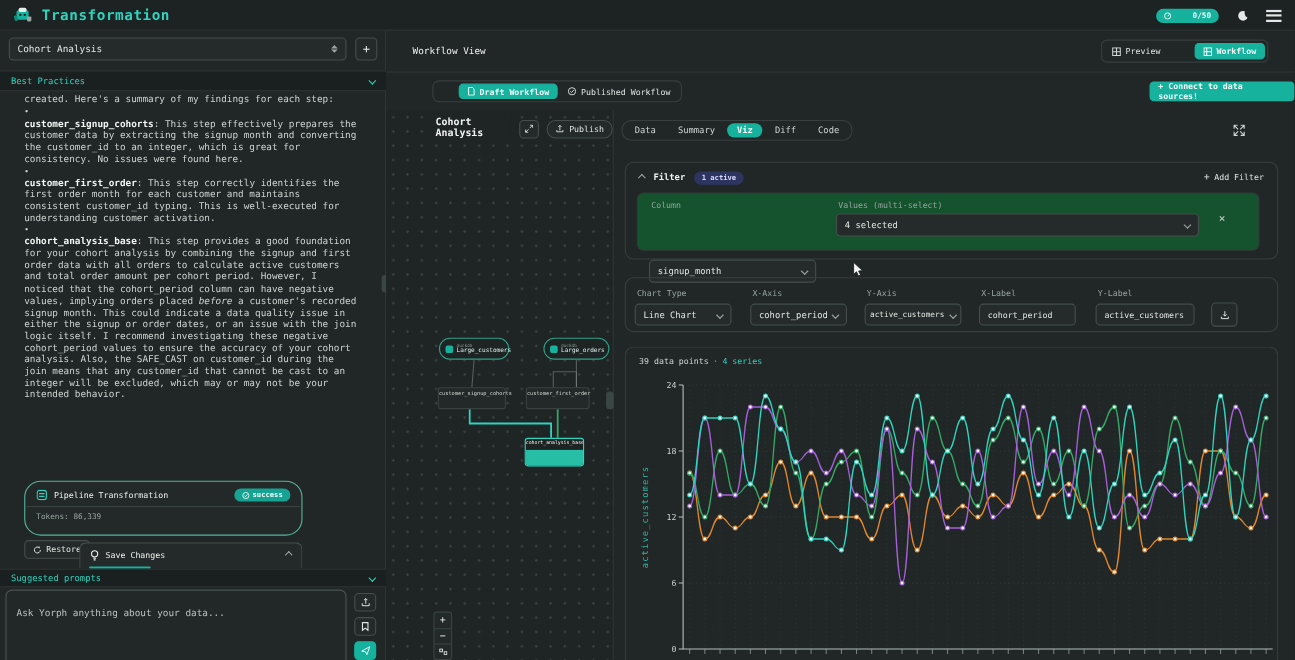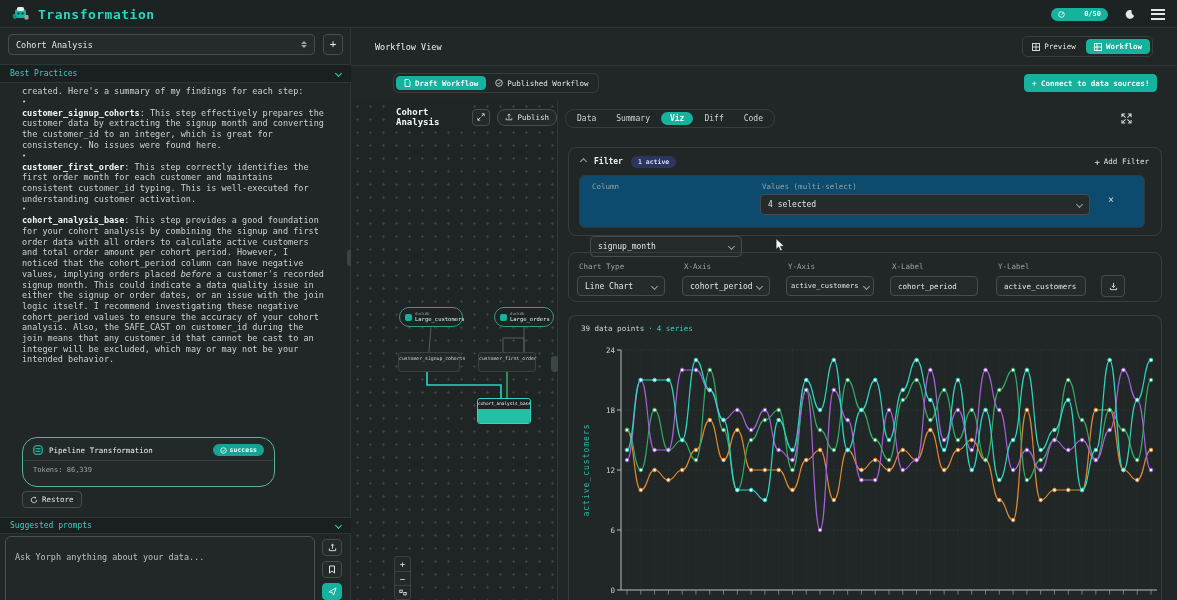--- a/index.html
+++ b/index.html
@@ -13,21 +13,21 @@
   .select, .input {
     background:#252b2a; border:1px solid #454e4c; border-radius:4px;
     display:flex; align-items:center; padding:0 7px; color:#e2e7e5; font-size:8px;
   }
   .chev { width:5px; height:5px; border-right:1px solid #9aa5a2; border-bottom:1px solid #9aa5a2;
     transform:rotate(45deg); margin-left:auto; flex:0 0 auto; }
   .chev.up { transform:rotate(-135deg); }
   .fieldlabel { font-size:7.5px; color:#98a3a0; }
   .btn { display:flex; align-items:center; gap:4px; border:1px solid #454e4c; background:#242a29;
     border-radius:4px; color:#dfe5e3; font-size:7.5px; padding:0 7px; cursor:default; }
-  .btn.teal-bg { background:#17b29e; border-color:#17b29e; color:#f3fbf9; font-weight:bold; }
+  .btn.teal-bg { background:#17b29e; border-color:#17b29e; color:#f3fbf9; font-weight:bold;margin-left:21px; }
   .band { background:#1a201f; border-top:1px solid #2e3534; border-bottom:1px solid #2e3534;
     display:flex; align-items:center; padding:0 10px; color:#2dd4bf; font-size:8px; }
   .card { border:1px solid #373f3e; border-radius:8px; }
   .node-label { color:#d4dad8; text-align:center; }
   .grip { background:#3a4644; border-radius:3px; }
   .icon { flex:0 0 auto; display:inline-flex; align-items:center; justify-content:center; }
   svg { display:block; }
   p.analysis-p { margin:0; }
   .bullet-dot { font-size:7px; line-height:11px; color:#ccd3d1; }
   #analysis-text { font-size:8.5px; line-height:10.7px; color:#ccd3d1; }
@@ -133,20 +133,34 @@
     <div class="abs btn" style="left:22px;top:463px;height:17px;">
       <span class="icon">
         <svg width="8" height="8" viewBox="0 0 10 10">
             <path d="M8.4 5a3.4 3.4 0 1 1-1-2.4" fill="none" stroke="#dfe5e3" stroke-width="1.1"></path>
             <path d="M7.5 0.8v2h-2z" fill="#dfe5e3"></path>
           </svg>
       </span>
       <span>Restore</span>
     </div>
 
+    <div class="abs" style="left:72px;top:465px;width:203px;height:24px;border:1px solid #454e4c;border-bottom:none;border-radius:6px 6px 0 0;background:#242a29;">
+      <div class="row" style="height:21px;padding:0 9px;gap:6px;">
+        <span class="icon">
+          <svg width="8" height="10" viewBox="0 0 8 10">
+              <circle cx="4" cy="3.5" r="2.8" fill="none" stroke="#eef1f0" stroke-width="1"></circle>
+              <line x1="2.8" y1="7.5" x2="5.2" y2="7.5" stroke="#eef1f0" stroke-width="1"></line>
+              <line x1="3.1" y1="9" x2="4.9" y2="9" stroke="#eef1f0" stroke-width="1"></line>
+            </svg>
+        </span>
+        <span style="font-size:7.5px;color:#eef1f0;">Save Changes</span>
+        <span class="chev up"></span>
+      </div>
+      <div style="width:56px;height:2px;background:#17b29e;margin-left:8px;border-radius:1px;"></div>
+    </div>
 
     <div class="abs band" style="left:0;top:489px;width:351px;height:17px;">
       <span>Suggested prompts</span>
       <span class="chev" style="border-color:#2dd4bf;"></span>
     </div>
 
     <div class="abs" style="left:5px;top:508px;width:310px;height:88px;border:1px solid #4a5352;border-radius:6px;background:#222827;padding:8px 9px;">
       <span style="font-size:8.5px;color:#b9c2c0;">Ask Yorph anything about your data...</span>
     </div>
     <div class="abs btn" style="left:322px;top:511px;width:20px;height:17px;justify-content:center;">
@@ -318,21 +332,21 @@
     <div class="abs card" style="left:10px;top:47px;width:594px;height:89px;">
       <div class="row" style="height:27px;padding:0 12px;gap:8px;">
         <span class="chev up" style="margin:0;"></span>
         <span style="font-size:8px;font-weight:bold;color:#eef1f0;">Filter</span>
         <span style="background:#2e3460;color:#d6dcff;font-size:6.5px;font-weight:bold;border-radius:7px;padding:2px 7px;">1 active</span>
         <span class="row" style="margin-left:auto;gap:4px;font-size:7.5px;color:#dfe5e3;">
           <span style="font-size:9px;">+</span>
           <span>Add Filter</span>
         </span>
       </div>
-      <div class="abs" style="left:10px;top:27px;width:566px;height:53px;background:#0c4a6e;border:1px solid #333b3a;border-radius:6px;">
+      <div class="abs" style="left:10px;top:27px;width:566px;height:53px;background:#14532d;border:1px solid #333b3a;border-radius:6px;">
         <span class="abs fieldlabel" style="left:12px;top:6px;">Column</span>
         <div class="abs select" style="left:10px;top:18px;width:152px;height:21px;margin-top:42px;">
           <span>signup_month</span>
           <span class="chev"></span>
         </div>
         <span class="abs fieldlabel" style="left:182px;top:6px;">Values (multi-select)</span>
         <div class="abs select" style="left:180px;top:18px;width:330px;height:21px;">
           <span>4 selected</span>
           <span class="chev"></span>
         </div>

